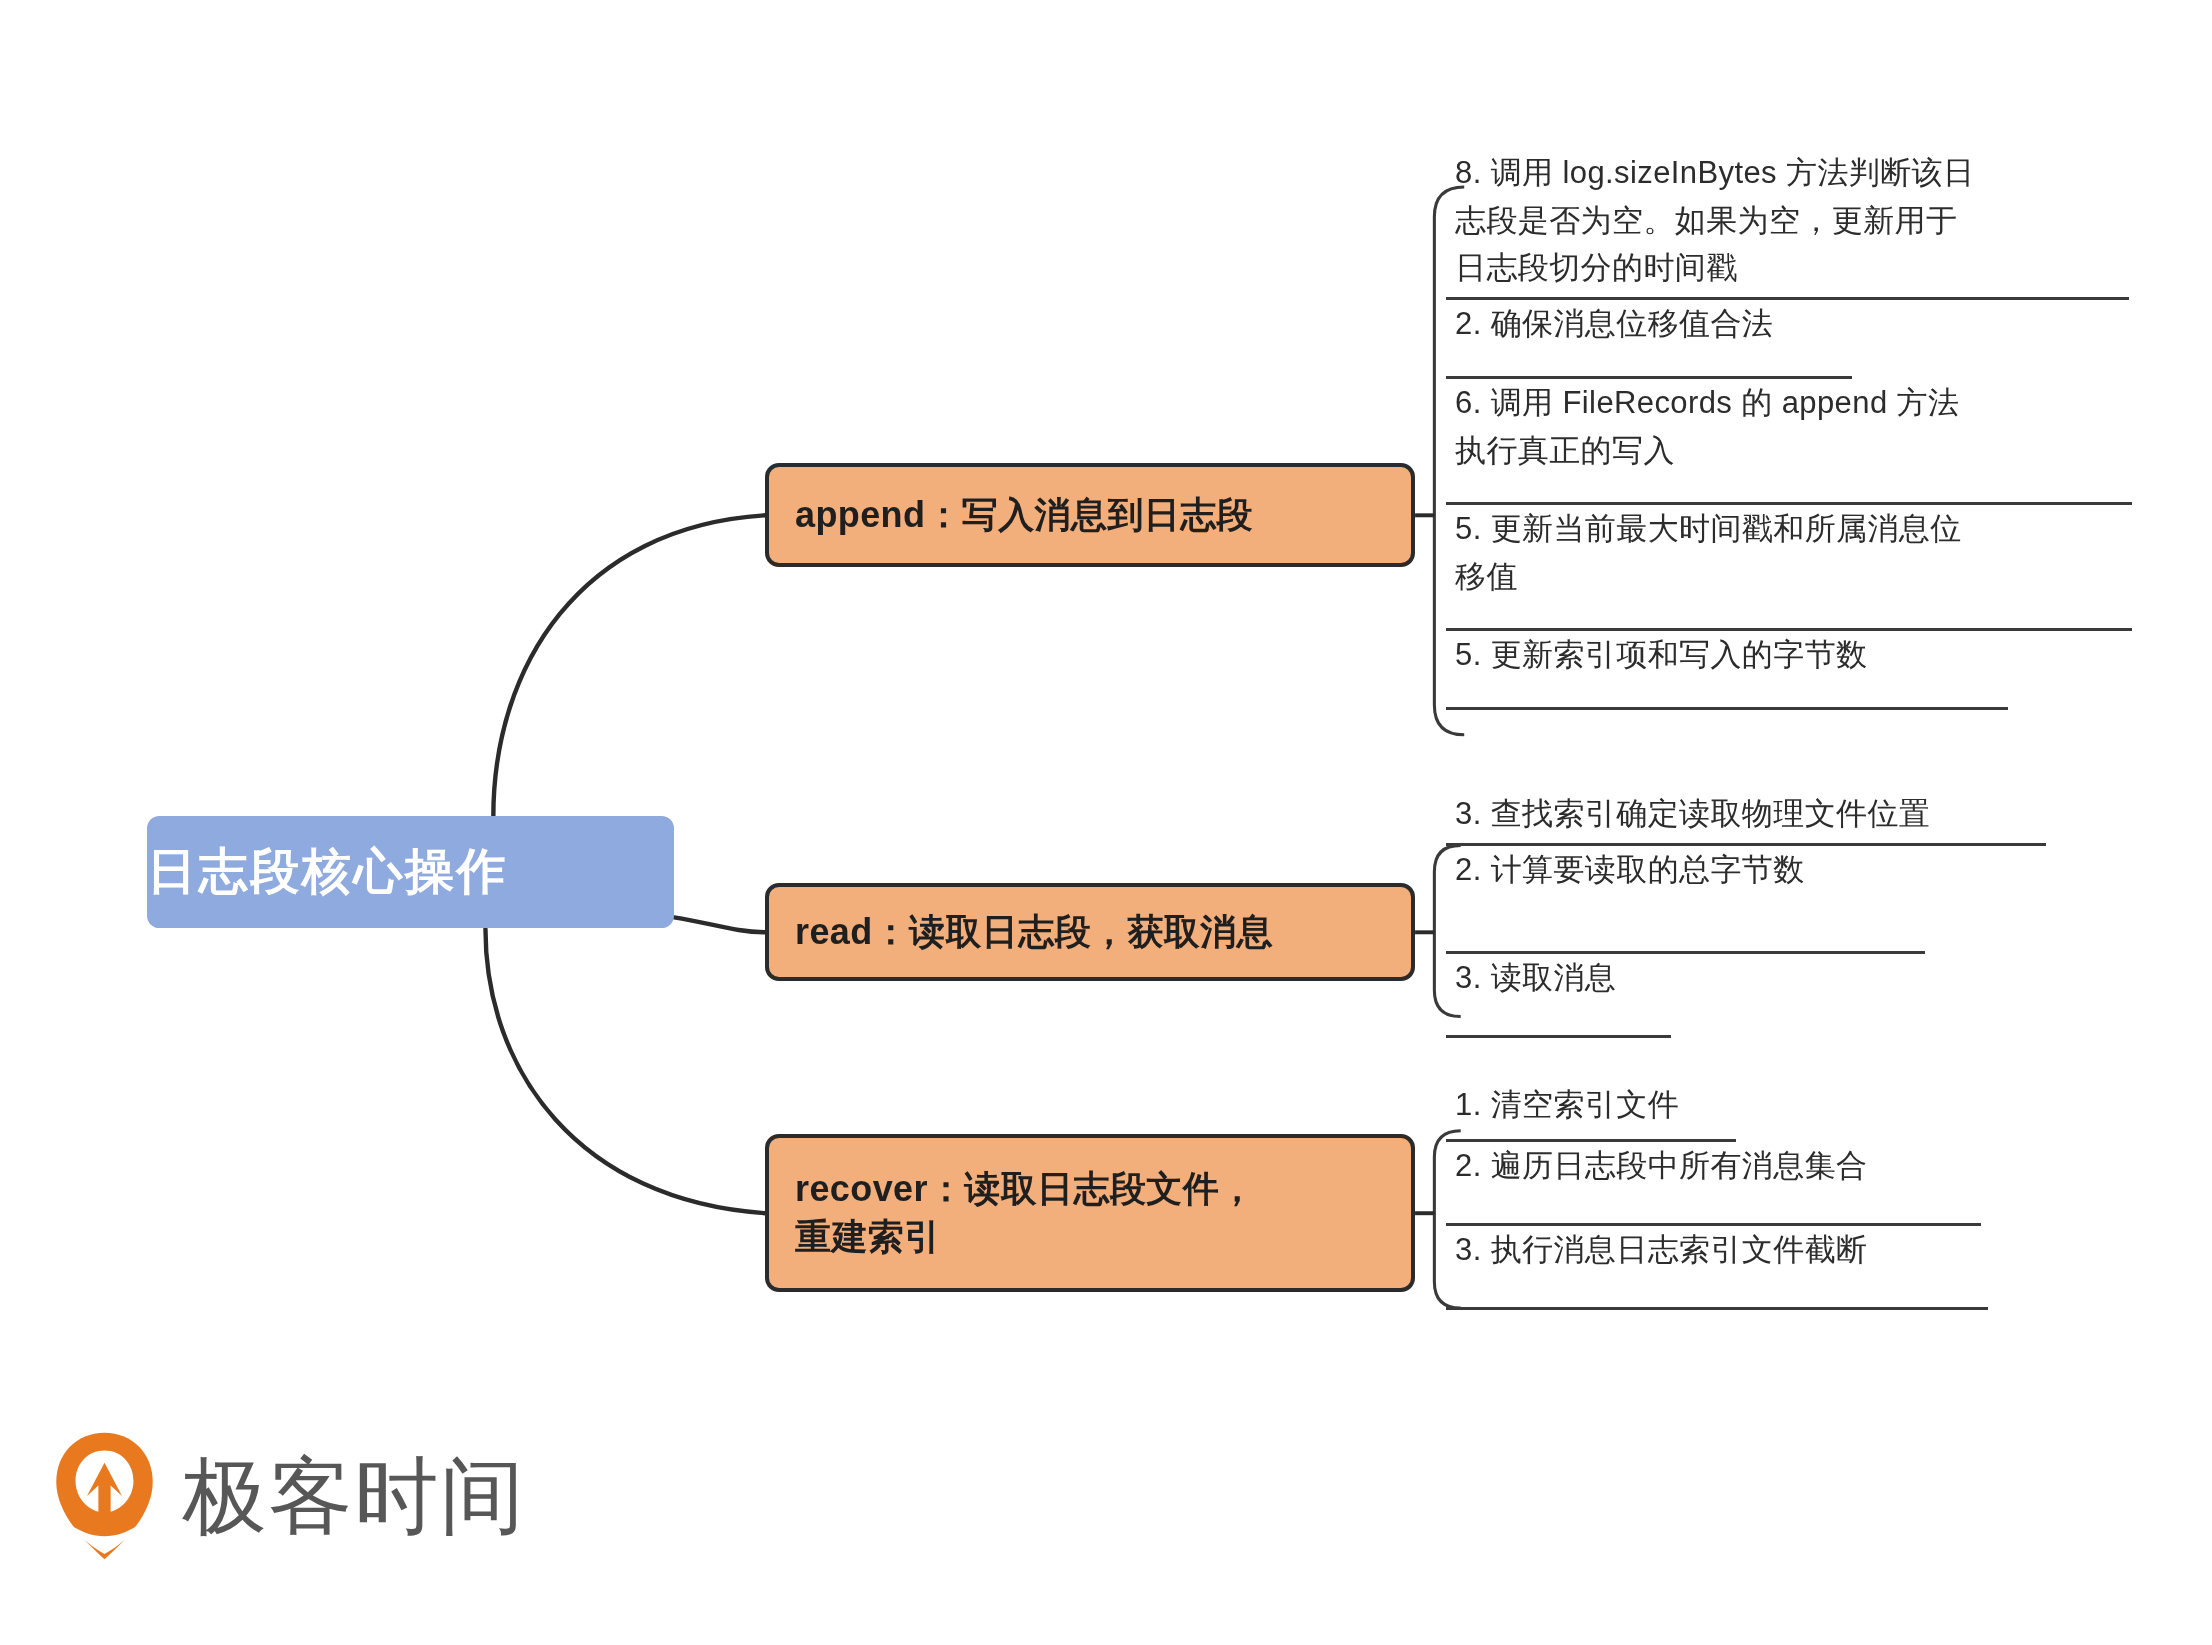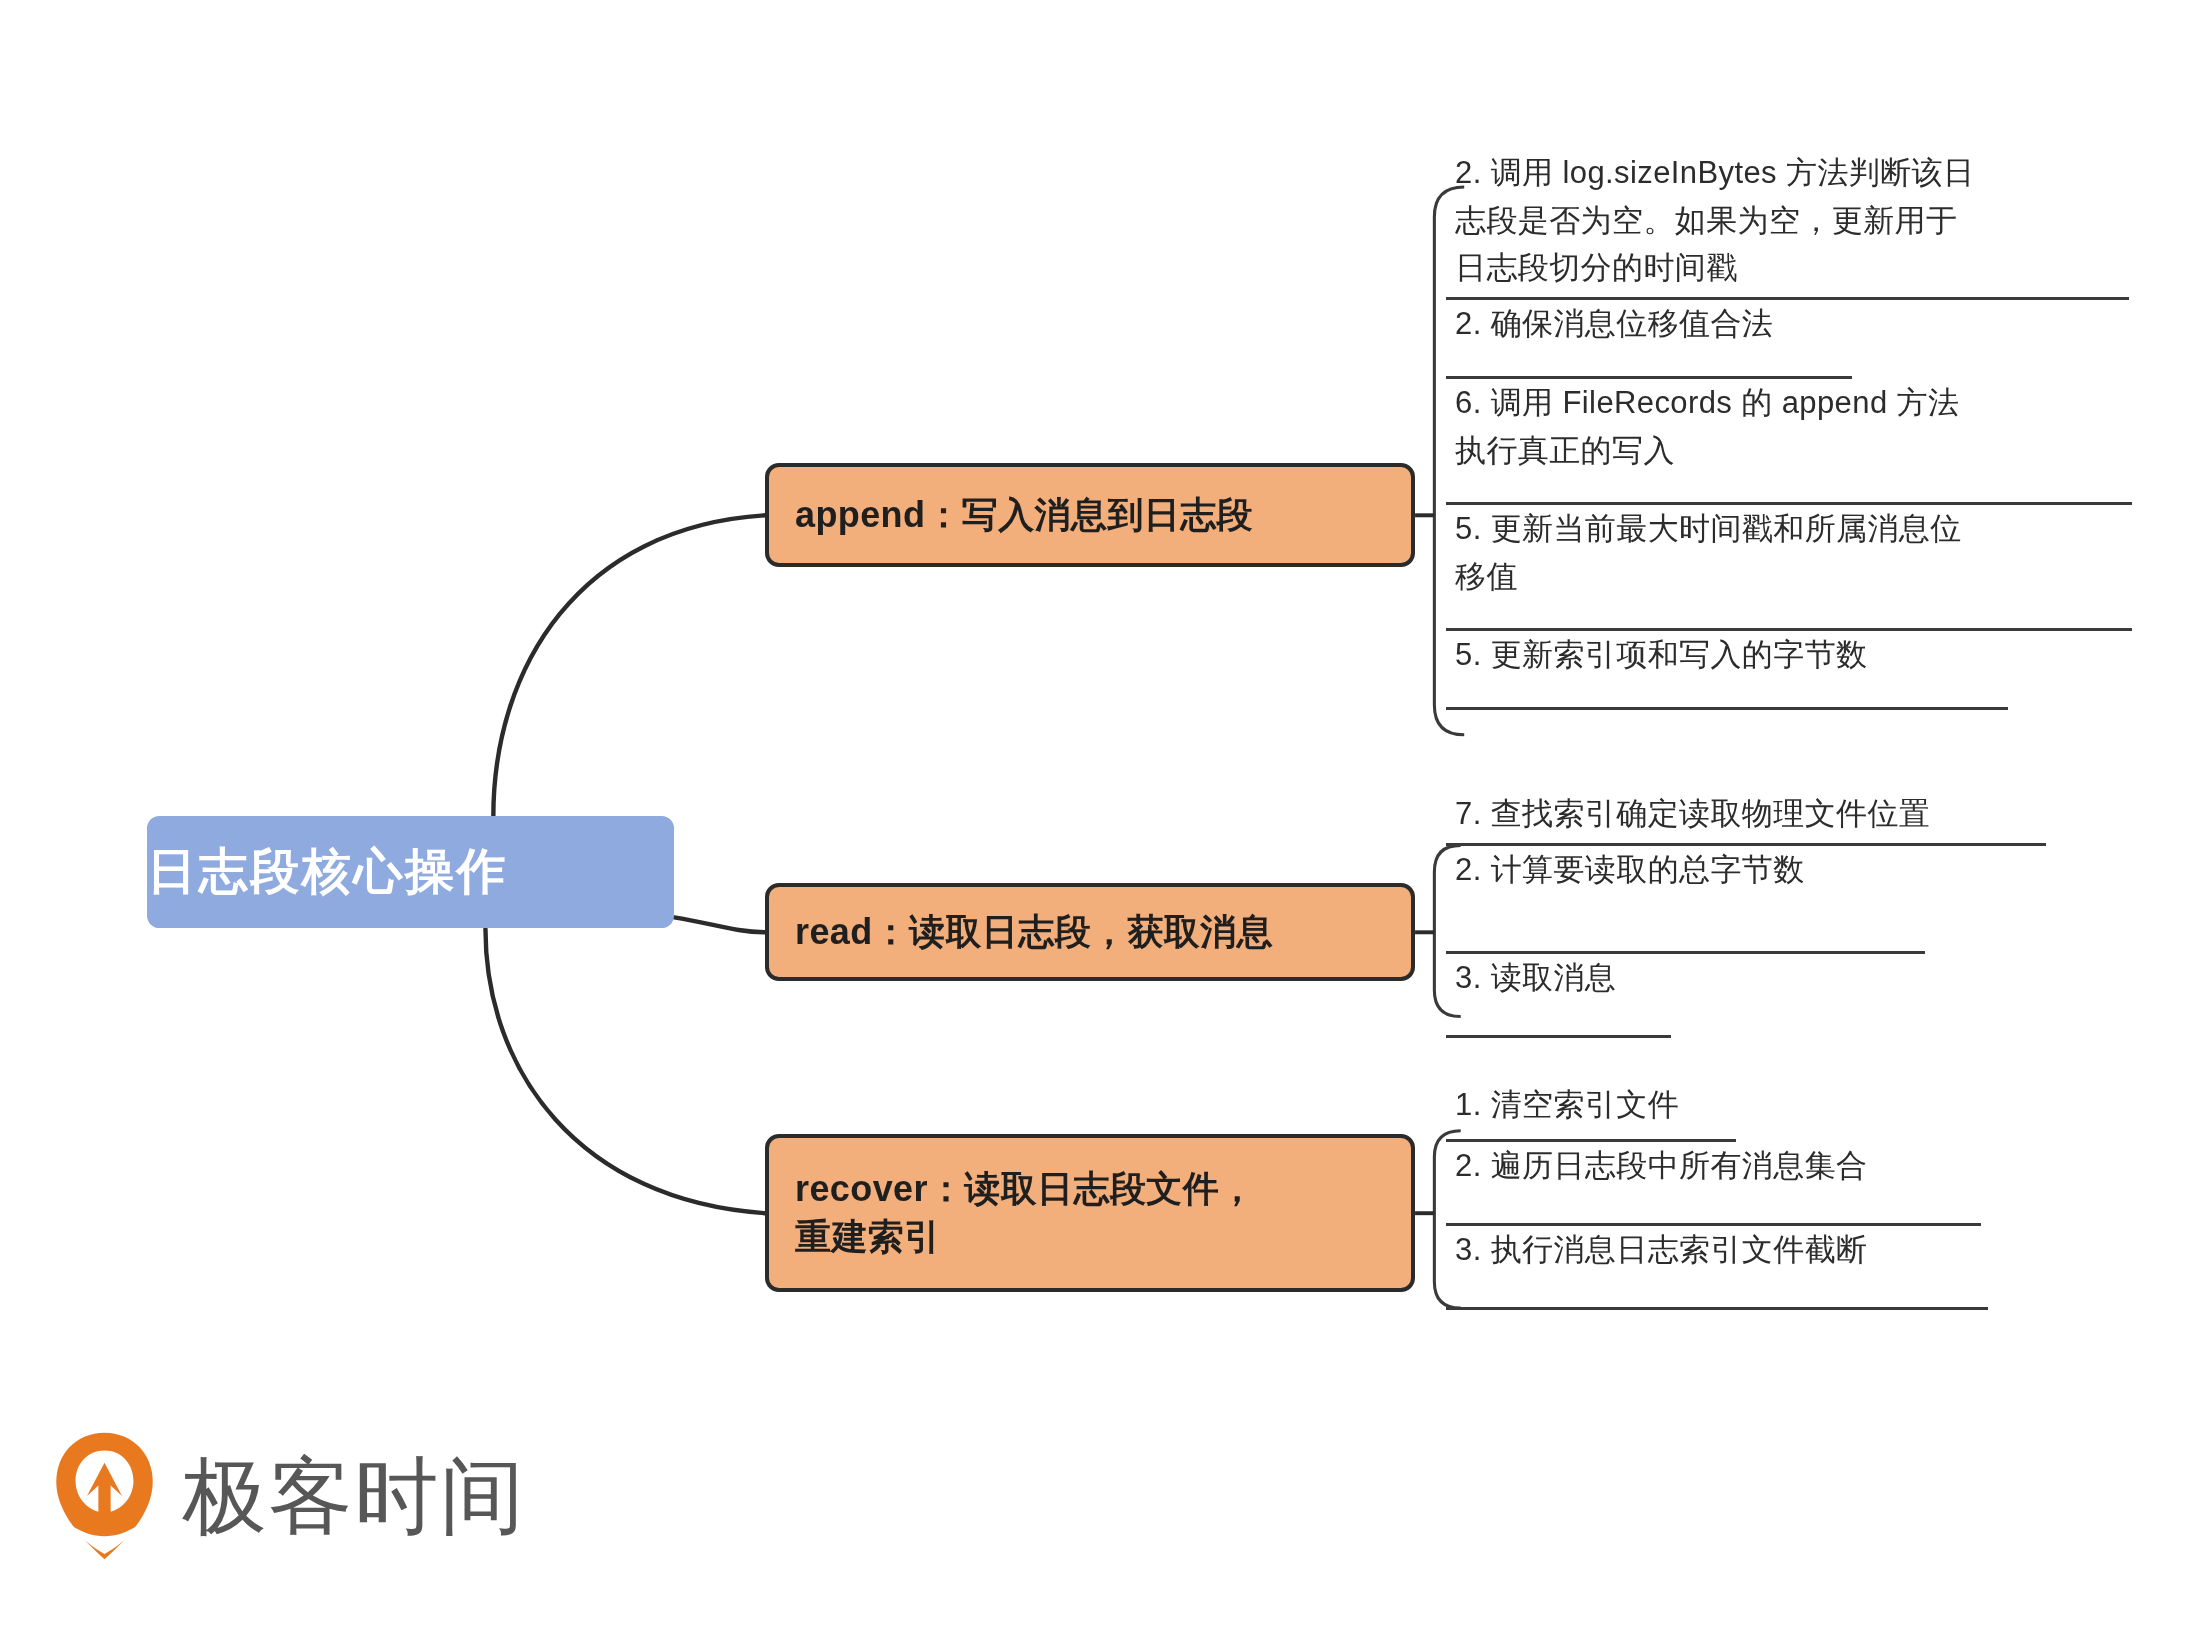--- a/index.html
+++ b/index.html
@@ -176,21 +176,21 @@
   <div class="root-node">
     <span class="root-label">日志段核心操作</span>
   </div>
 
   <div class="branch-node" id="node-append">
     <span class="branch-label">append：写入消息到日志段</span>
   </div>
 
   <div class="leaf-group" id="group-append">
     <div class="leaf" style="height:151px;">
-      <span class="leaf-text">2. 调用 log.sizeInBytes 方法判断该日
+      <span class="leaf-text">8. 调用 log.sizeInBytes 方法判断该日
 志段是否为空。如果为空，更新用于
 日志段切分的时间戳</span>
       <span class="leaf-underline" style="width:683px;"></span>
     </div>
     <div class="leaf" style="height:79px;">
       <span class="leaf-text">2. 确保消息位移值合法</span>
       <span class="leaf-underline" style="width:406px;"></span>
     </div>
     <div class="leaf" style="height:126px;">
       <span class="leaf-text">6. 调用 FileRecords 的 append 方法
@@ -207,21 +207,21 @@
       <span class="leaf-underline" style="width:562px;"></span>
     </div>
   </div>
 
   <div class="branch-node" id="node-read">
     <span class="branch-label">read：读取日志段，获取消息</span>
   </div>
 
   <div class="leaf-group" id="group-read">
     <div class="leaf" style="height:56px;">
-      <span class="leaf-text">7. 查找索引确定读取物理文件位置</span>
+      <span class="leaf-text">3. 查找索引确定读取物理文件位置</span>
       <span class="leaf-underline" style="width:600px;"></span>
     </div>
     <div class="leaf" style="height:108px;">
       <span class="leaf-text">2. 计算要读取的总字节数</span>
       <span class="leaf-underline" style="width:479px;"></span>
     </div>
     <div class="leaf" style="height:84px;">
       <span class="leaf-text">3. 读取消息</span>
       <span class="leaf-underline" style="width:225px;"></span>
     </div>

